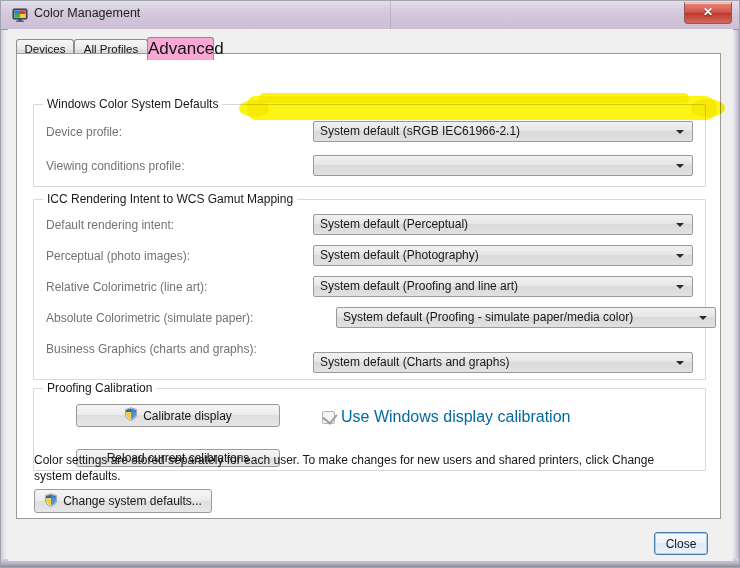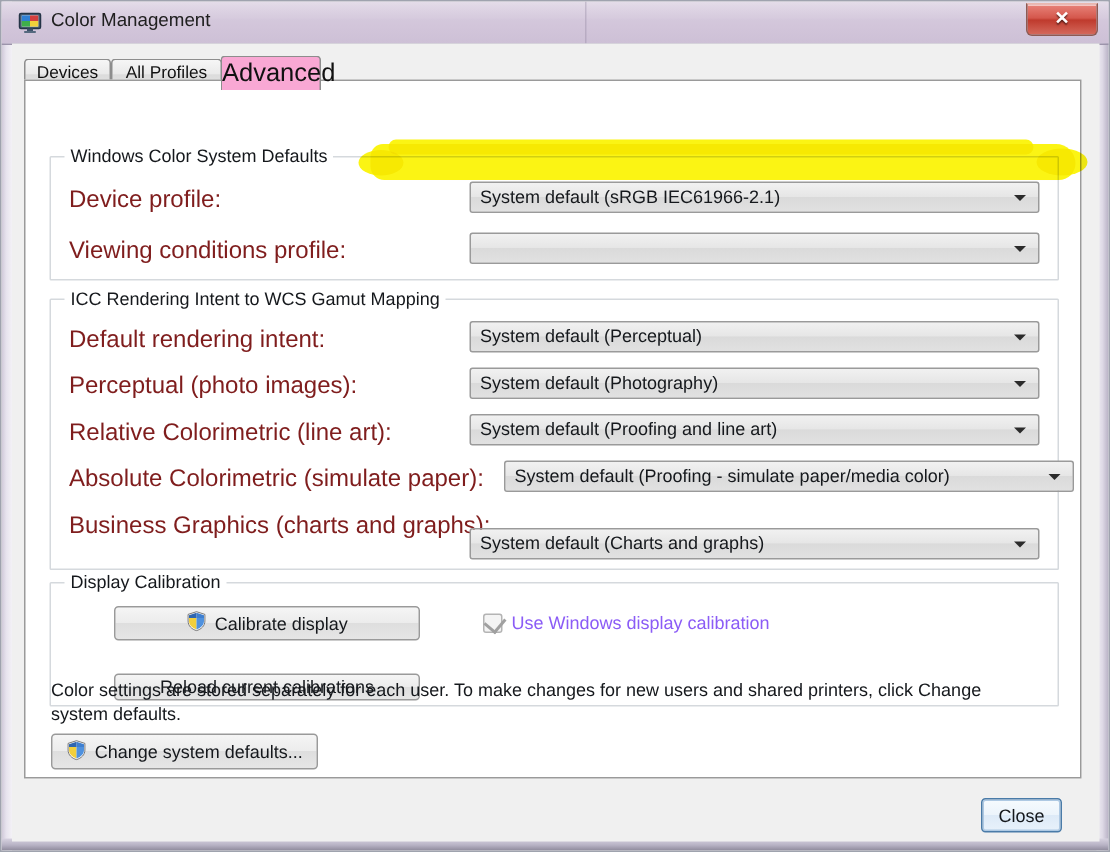--- a/index.html
+++ b/index.html
@@ -162,22 +162,22 @@
     top: -8px; left: 9px;
     padding: 0 4px;
     background: #ffffff;
     font-size: 12px;
     color: #15181c;
     white-space: nowrap;
   }
 
   .field-label {
     position: absolute;
-    font-size: 16px;
-    color: #7f1d1d;
+    font-size: 12px;
+    color: #737373;
     white-space: nowrap;
   }
 
   
   .combo {
     position: absolute;
     box-sizing: border-box;
     height: 21px;
     border: 1px solid #9a9a9a;
     border-radius: 2px;
@@ -246,22 +246,22 @@
   }
   .checkbox .tick {
     position: absolute;
     left: 2px; top: -1px;
     width: 8px; height: 10px;
     border-right: 2px solid #a0a0a0;
     border-bottom: 2px solid #a0a0a0;
     transform: rotate(40deg);
   }
   .checkbox-label {
-    font-size: 12px;
-    color: #8b5cf6;
+    font-size: 16px;
+    color: #0369a1;
     white-space: nowrap;
   }
 
   
   .footer-text {
     position: absolute;
     font-size: 12px;
     color: #15181c;
     line-height: 16px;
     width: 660px;
@@ -375,21 +375,21 @@
           </div>
 
           <div class="field-label" style="left:12px; top:142px;">Business Graphics (charts and graphs):</div>
           <div class="combo" style="left:279px; top:138px; width:380px;margin-top:14px;">
             <div class="combo-text">System default (Charts and graphs)</div>
             <div class="combo-arrow"></div>
           </div>
         </div>
 
         <div class="groupbox" style="left:16px; top:334px; width:673px; height:83px;">
-          <div class="groupbox-title">Display Calibration</div>
+          <div class="groupbox-title">Proofing Calibration</div>
 
           <div class="button" style="left:42px; top:15px; width:204px; height:23px;">
             <div class="btn-inner">
               <span>
                 <svg width="14" height="14" viewBox="0 0 14 14">
                   <path d="M7 0.8 L12.6 2.6 L12.6 7 C12.6 10.2 10.2 12.5 7 13.4 C3.8 12.5 1.4 10.2 1.4 7 L1.4 2.6 Z" fill="#ffffff" stroke="#6a6a6a" stroke-width="0.6"></path>
                   <path d="M7 1.5 L12 3.1 L12 5 L7 5 Z" fill="#3f7fd0"></path>
                   <path d="M7 1.5 L2 3.1 L2 5 L7 5 Z" fill="#2e66b0"></path>
                   <path d="M2 5 L7 5 L7 12.6 C4.4 11.8 2 9.8 2 7 Z" fill="#f2cf3b"></path>
                   <path d="M12 5 L7 5 L7 12.6 C9.6 11.8 12 9.8 12 7 Z" fill="#4f91de"></path>

